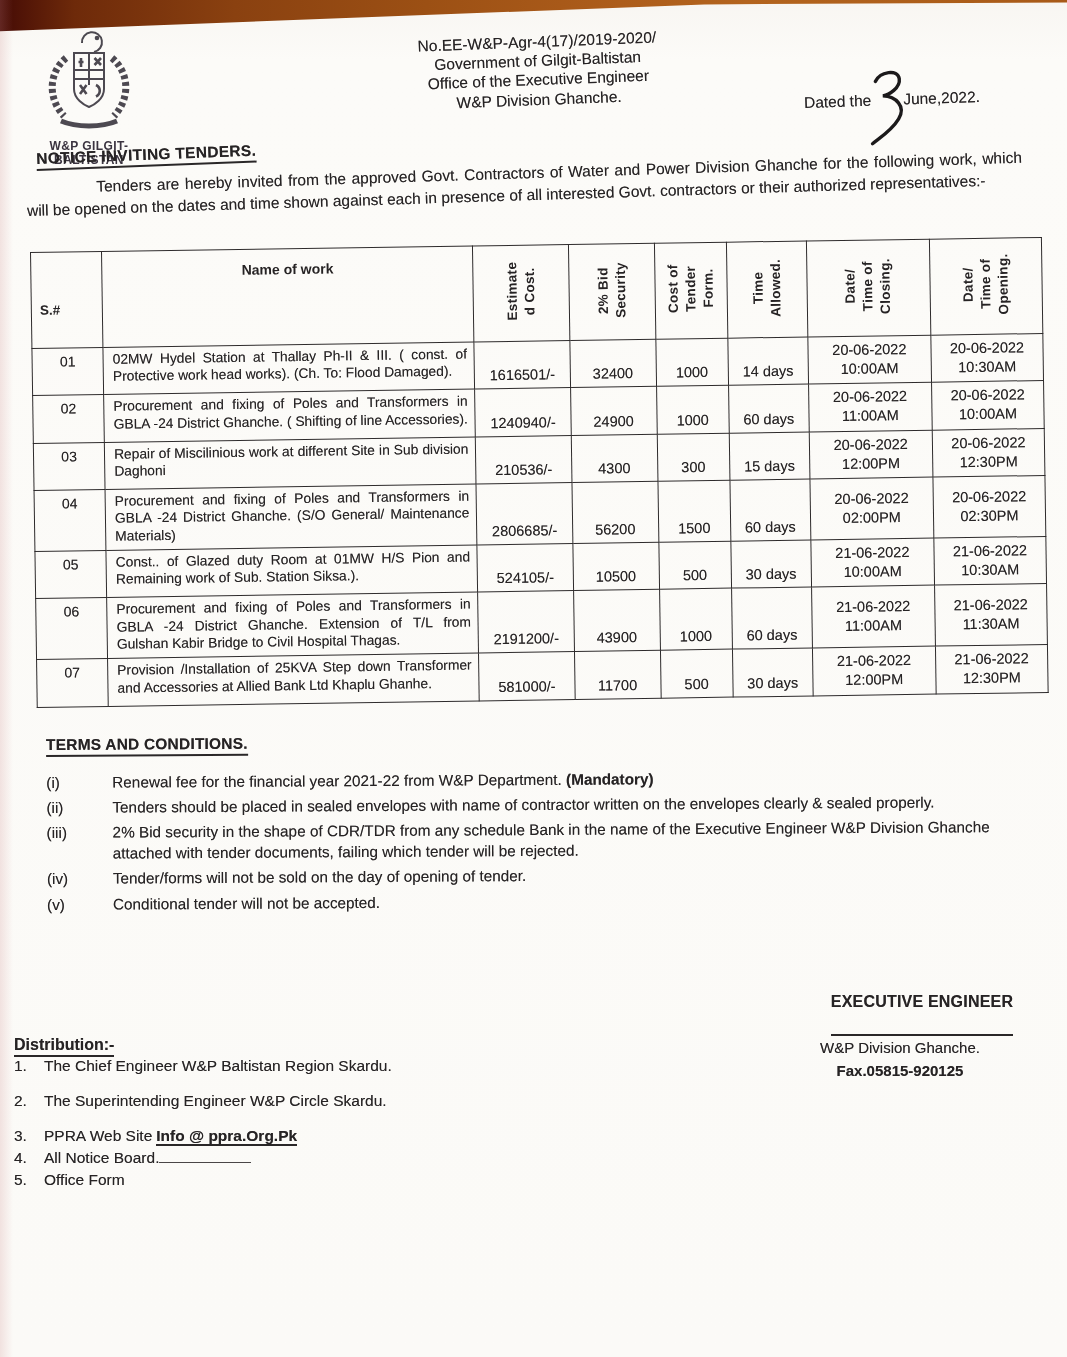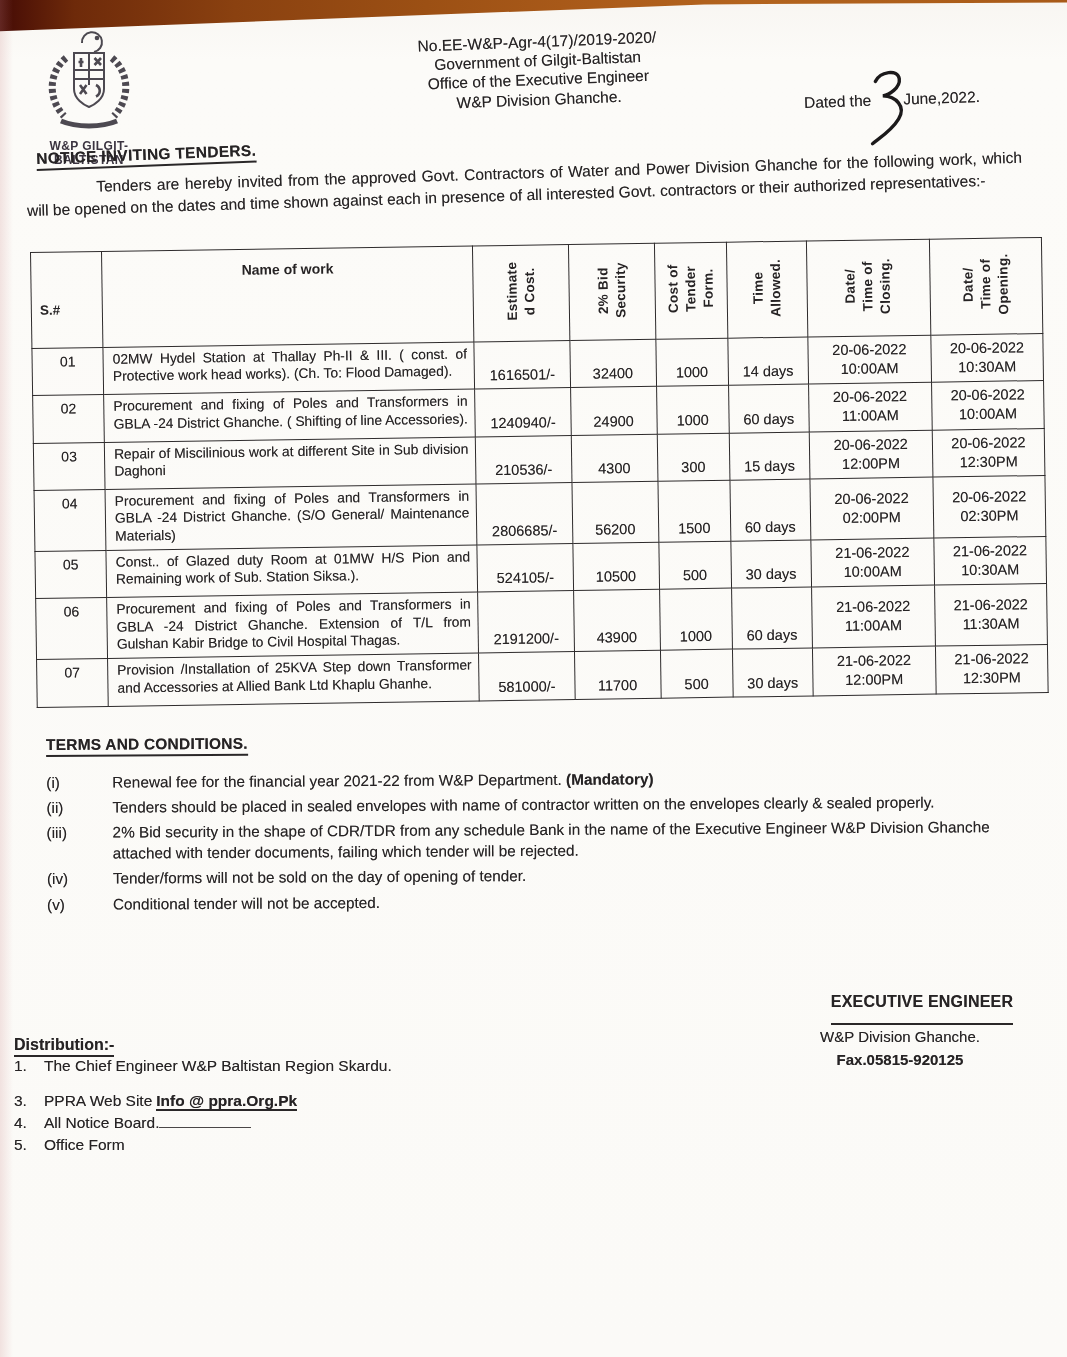--- a/index.html
+++ b/index.html
@@ -78,21 +78,21 @@
     border-bottom:2px solid #2a2728; padding-bottom:1px; text-shadow:0 0 0.5px rgba(40,38,40,0.6); }
   .terms-list { margin-top:15px; }
   .term { display:flex; margin-bottom:4px; font-size:15.3px; line-height:1.38; text-shadow:0 0 0.4px rgba(40,38,40,0.5); }
   .tnum { flex:0 0 66px; }
   .ttext { flex:1; }
 
   
   .sig { position:absolute; left:775px; top:990px; width:250px; text-align:center; font-size:15px; line-height:1.55;
     text-shadow:0 0 0.4px rgba(40,38,40,0.5); }
   .sig-title { font-size:16px; font-weight:bold; display:inline-block; letter-spacing:0.2px;
-    border-bottom:2px solid #2a2728; padding-bottom:8px;margin-left:44px; }
+    border-bottom:2px solid #2a2728; padding-bottom:19px;margin-left:44px; }
   .sig-bold { font-weight:bold; }
 
   
   .dist { position:absolute; left:14px; top:1036px; width:540px; font-size:15.5px;
     text-shadow:0 0 0.4px rgba(40,38,40,0.5); }
   .dist-title { font-weight:bold; font-size:16px; display:inline-block;
     border-bottom:2px solid #2a2728; padding-bottom:1px; }
   .dist-item { margin-bottom:4px; }
   .dist-item.gap { margin-bottom:17px; }
   .dnum { display:inline-block; width:30px; }
@@ -327,20 +327,23 @@
     <div><span class="sig-title">EXECUTIVE ENGINEER</span></div>
     <div>W&amp;P Division Ghanche.</div>
     <div class="sig-bold">Fax.05815-920125</div>
   </div>
 
   <div class="dist">
     <div class="dist-title">Distribution:-</div>
     <div class="dist-item gap">
       <span class="dnum">1.</span><span>The Chief Engineer W&amp;P Baltistan Region Skardu.</span>
     </div>
+    <div class="dist-item gap">
+      <span class="dnum">2.</span><span>The Superintending Engineer W&amp;P Circle Skardu.</span>
+    </div>
     <div class="dist-item">
       <span class="dnum">3.</span><span>PPRA Web Site</span><span class="dlink">Info @ ppra.Org.Pk</span>
     </div>
     <div class="dist-item">
       <span class="dnum">4.</span><span>All Notice Board.</span><span class="blank-line"></span>
     </div>
     <div class="dist-item">
       <span class="dnum">5.</span><span>Office Form</span>
     </div>
   </div>

